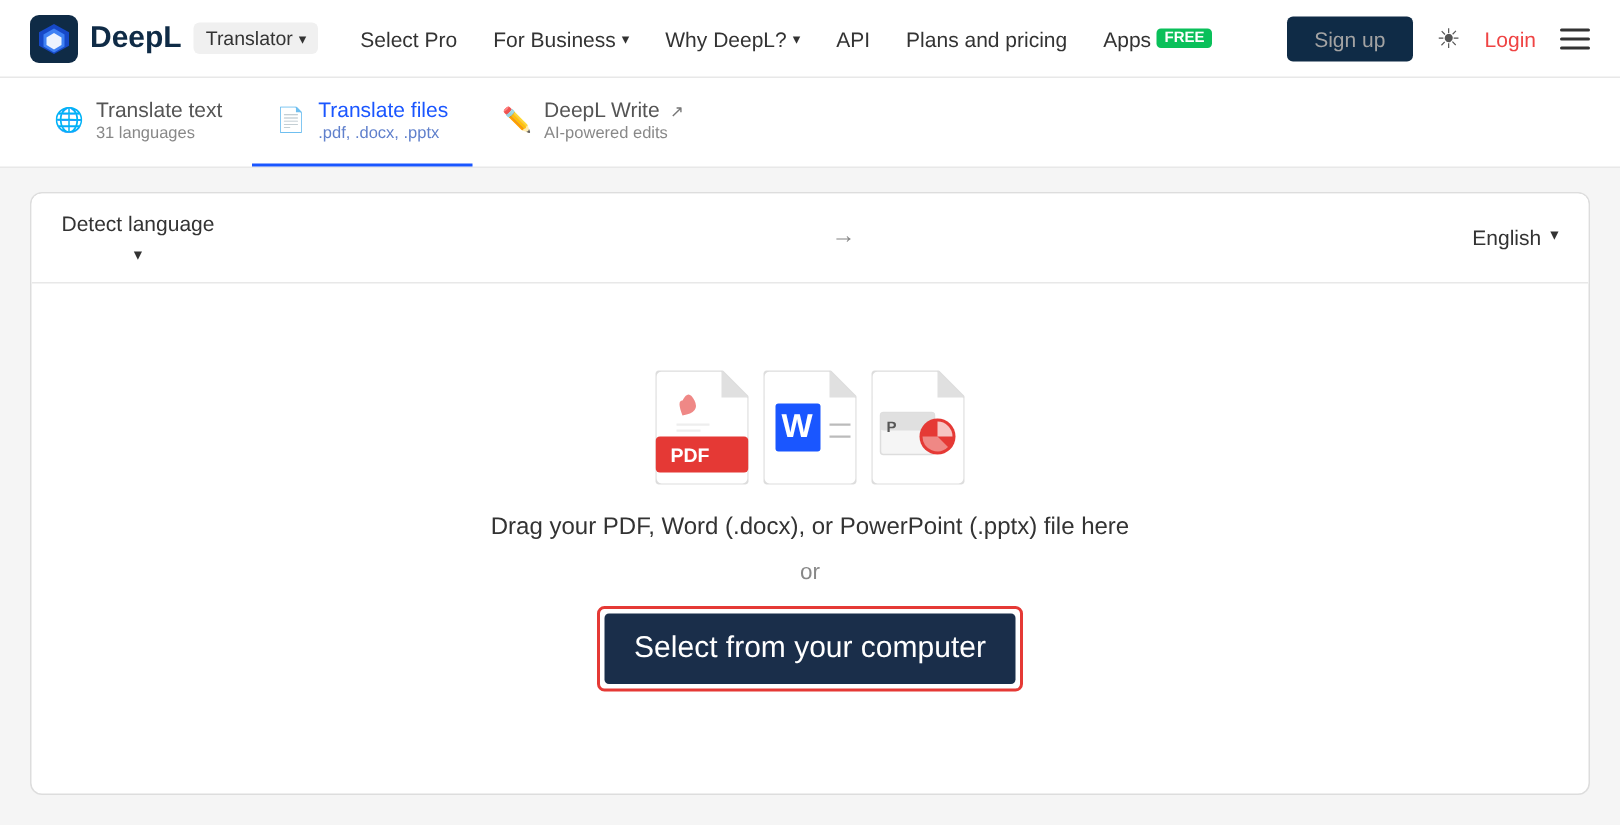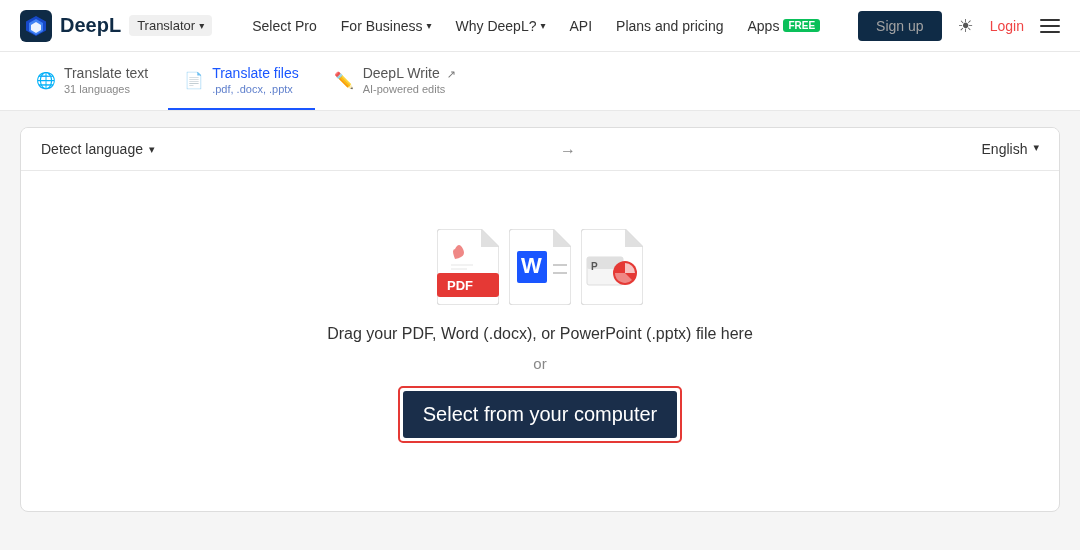--- a/index.html
+++ b/index.html
@@ -14,21 +14,21 @@
     }
 
     
     .header {
       background: #fff;
       height: 52px;
       display: flex;
       align-items: center;
       padding: 0 20px;
       border-bottom: 1px solid #e8e8e8;
-      gap: 32px;
+      gap: 20px;
     }
     .logo-area {
       display: flex;
       align-items: center;
       gap: 8px;
     }
     .logo-icon {
       width: 32px;
       height: 32px;
     }
@@ -164,20 +164,21 @@
       background: #fff;
     }
     .detect-lang {
       display: flex;
       align-items: center;
       gap: 6px;
       cursor: pointer;
       font-size: 14px;
       color: #333;
       font-weight: 500;
+      flex-direction: column;
     }
     .lang-arrow {
       margin: 0 auto;
       color: #888;
       font-size: 16px;
     }
     .target-lang {
       display: flex;
       align-items: flex-start;
       gap: 6px;

